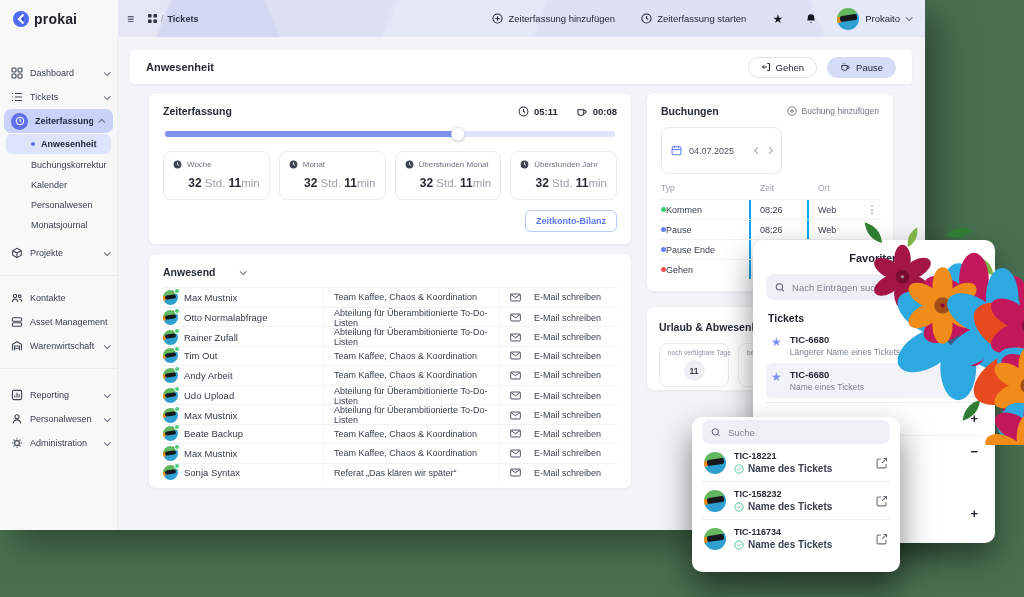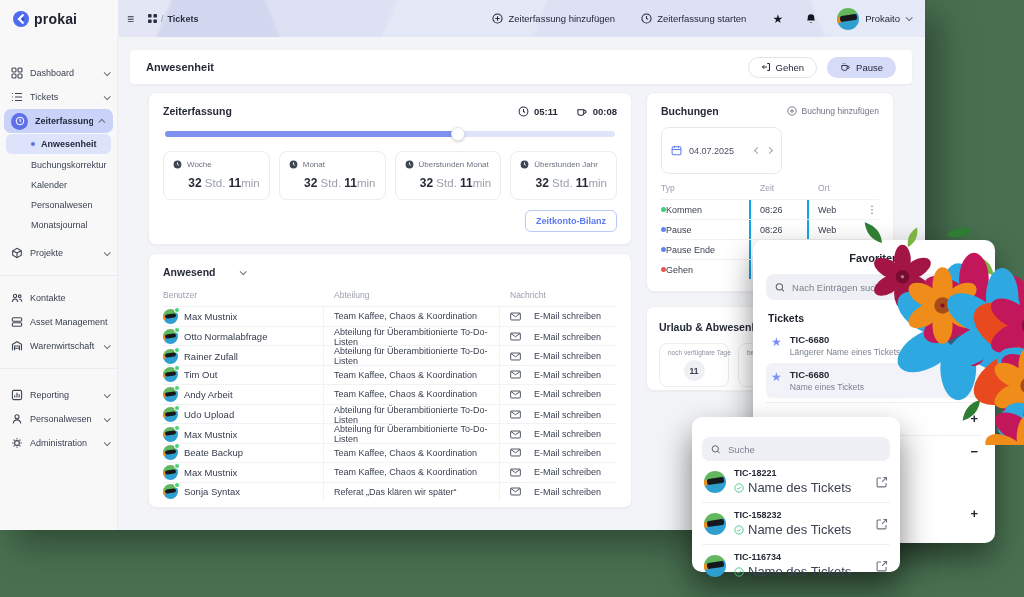--- a/index.html
+++ b/index.html
@@ -134,27 +134,27 @@
   .fav-entry { display:flex; align-items:flex-start; gap:8px; padding:6px 5px; border-radius:6px; cursor:pointer; }
   .fav-entries > div:nth-of-type(2) { background:#f1f3f9; }
   .fav-star { color:#7c8ff2; font-size:12px; line-height:12px; margin-top:2px; }
   .fav-id { font-size:9.5px; font-weight:700; color:#262b36; }
   .fav-sub { font-size:8.5px; color:#7b828f; white-space:nowrap; overflow:hidden; text-overflow:ellipsis; width:178px; margin-top:2px; }
   .fdiv { height:1px; background:#f0f0f3; margin:4px 0; }
   .fav-trow { height:24px; display:flex; align-items:center; justify-content:flex-end; padding-right:4px; }
 
   
   .such { position:absolute; left:692px; top:417px; width:208px; height:155px; background:#fff; border-radius:10px;
-          box-shadow:0 16px 32px rgba(0,0,0,.5); padding:20px 10px; z-index:30; }
+          box-shadow:0 16px 32px rgba(0,0,0,.5); padding:3px 10px; z-index:30; }
   .such .search-box { margin-top:0; height:24px; }
   .s-row { display:flex; align-items:center; gap:8px; padding:7px 2px; }
   .s-row + .s-row { border-top:1px solid #f0f0f3; }
   .s-id { font-size:9px; font-weight:700; color:#262b36; }
   .s-nameline { display:flex; align-items:center; gap:4px; margin-top:2px; }
-  .s-name { font-size:13px; color:#3a4150; }
+  .s-name { font-size:10px; color:#3a4150;font-weight:bold; }
   .s-ext { margin-left:auto; cursor:pointer; display:flex; }
 
   
   .flowers { position:absolute; left:850px; top:195px; width:174px; height:250px; z-index:20; pointer-events:none; }
 </style>
 </head>
 <body>
 
 <div class="stage">
 
@@ -433,25 +433,20 @@
               <button class="btn-bilanz">Zeitkonto-Bilanz</button>
             </div>
           </div>
 
           <div class="card anw-card">
             <div class="anw-title-row">
               <span class="card-title">Anwesend</span>
               <span class="chev down"></span>
             </div>
             <div class="anw-table">
-              <div class="anw-hrow">
-                <span>Benutzer</span>
-                <span class="anw-hcell2">Abteilung</span>
-                <span class="anw-hcell3">Nachricht</span>
-              </div>
               <div>
 
                   <div class="anw-row">
                     <span class="anw-name">
                       <span class="av-wrap">
                         <span class="pav" style="display:block;width:15px;height:15px;"></span>
                         <span class="av-badge"></span>
                       </span>
                       <span>Max Mustnix</span>
                     </span>

